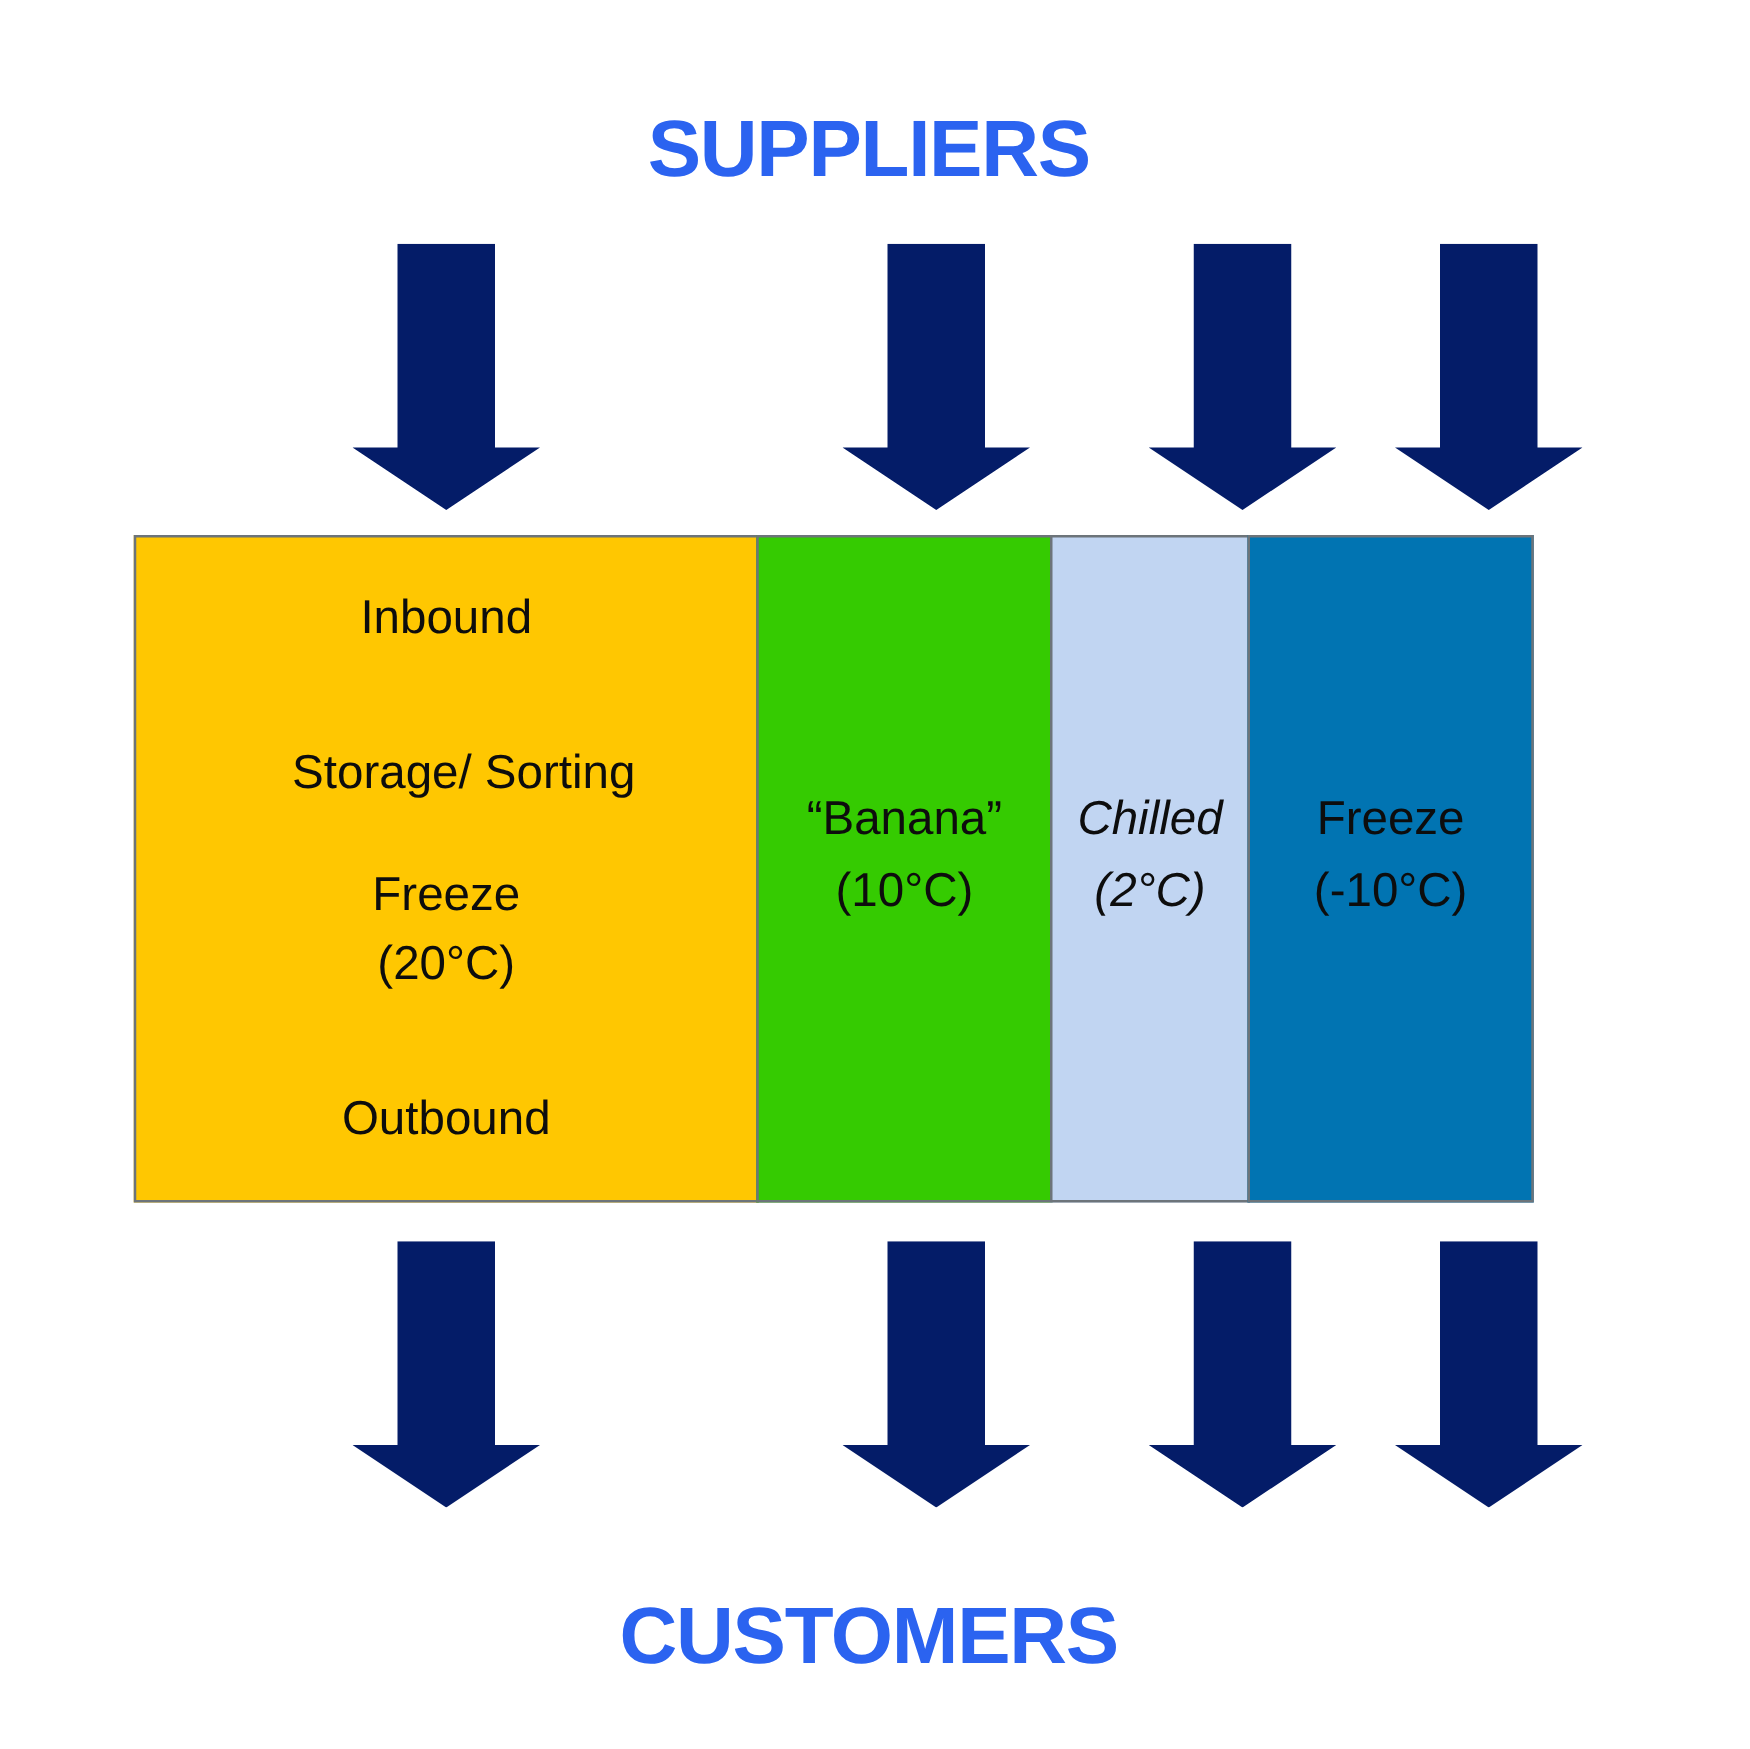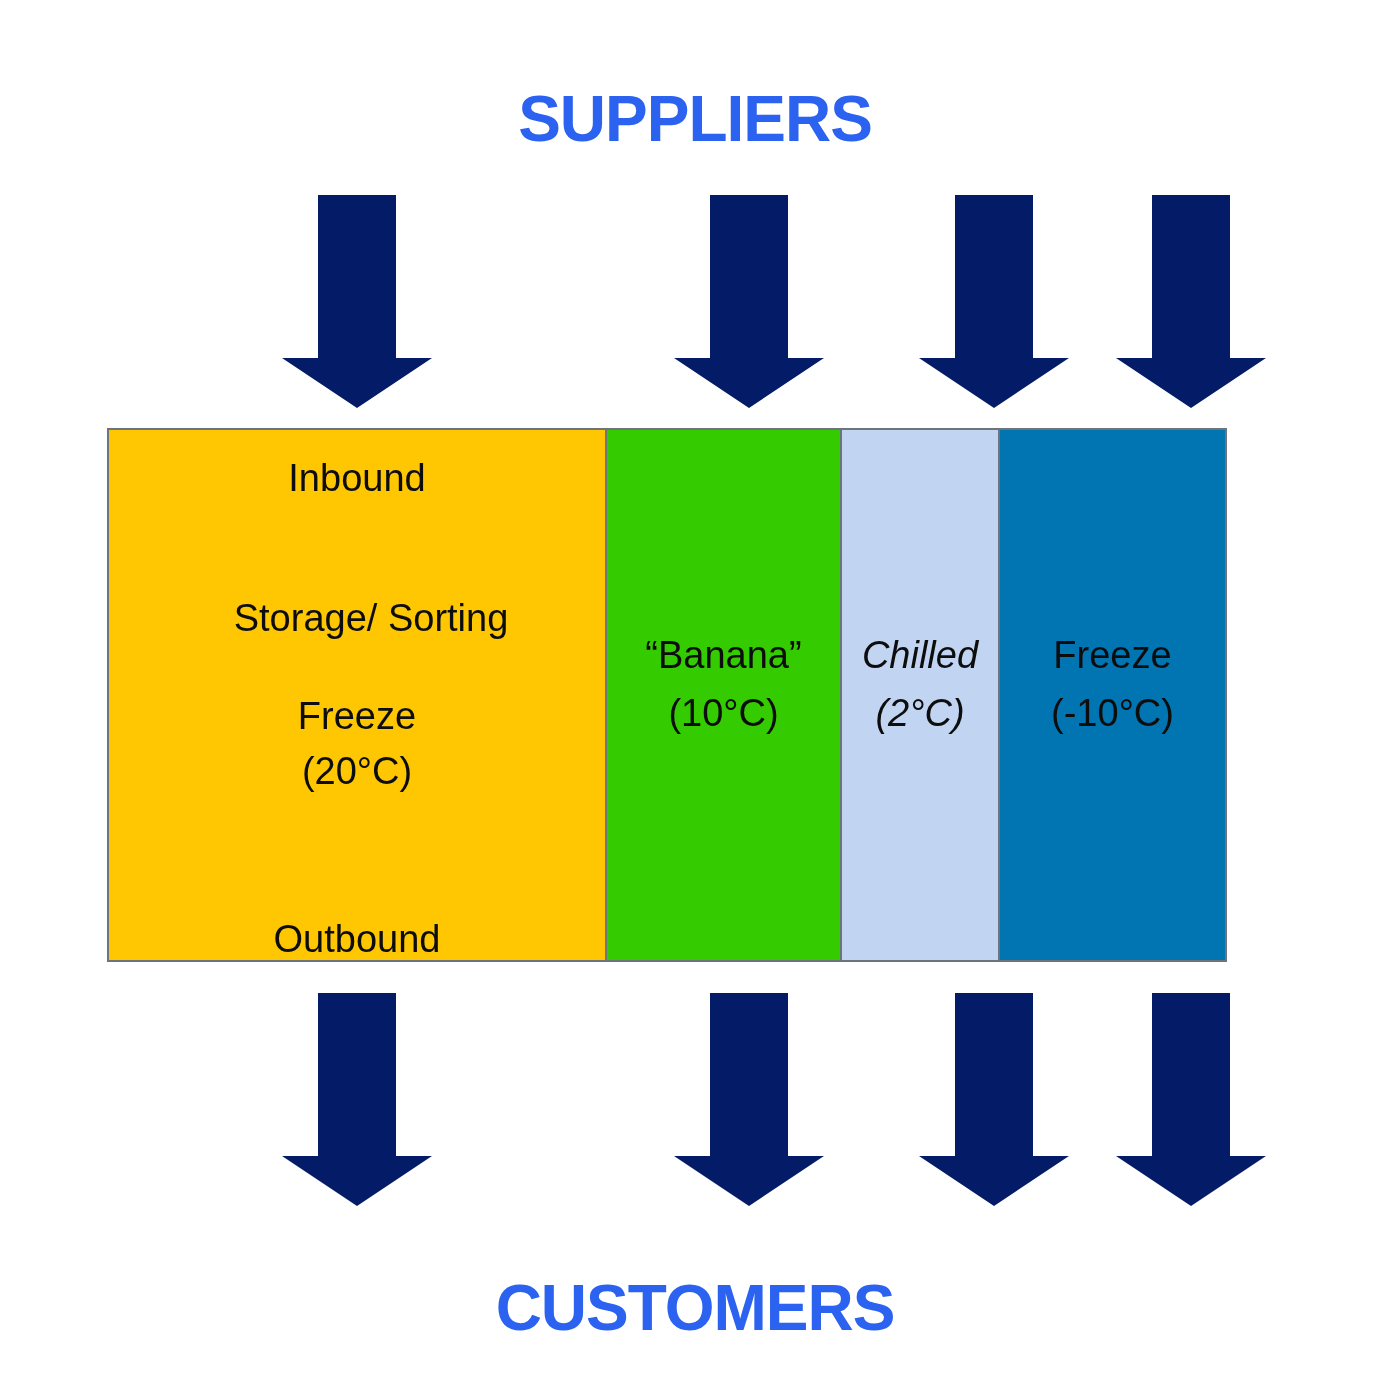--- a/index.html
+++ b/index.html
@@ -52,21 +52,21 @@
   .zone-banana{width:237px;background:var(--banana-green);}
   .zone-chilled{width:160px;background:var(--chilled-blue);font-style:italic;}
   .zone-freeze{width:229px;background:var(--freeze-blue);}
   .zone-line{
     position:absolute;left:0;right:0;
     text-align:center;
     font-size:38px;line-height:48px;
     white-space:nowrap;
   }
   
-  .y1{top:24px;} .y2{top:164px;padding-left:28px;} .y3{top:262px;} .y4{top:317px;} .y5{top:441px;margin-top:44px;}
+  .y1{top:40px;} .y2{top:164px;padding-left:28px;} .y3{top:262px;} .y4{top:317px;} .y5{top:441px;}
   
   .t1{top:201px;} .t2{top:259px;}
 </style>
 </head>
 <body>
 
 <div class="canvas">
 
   <div class="big-title title-top">SUPPLIERS</div>
 

